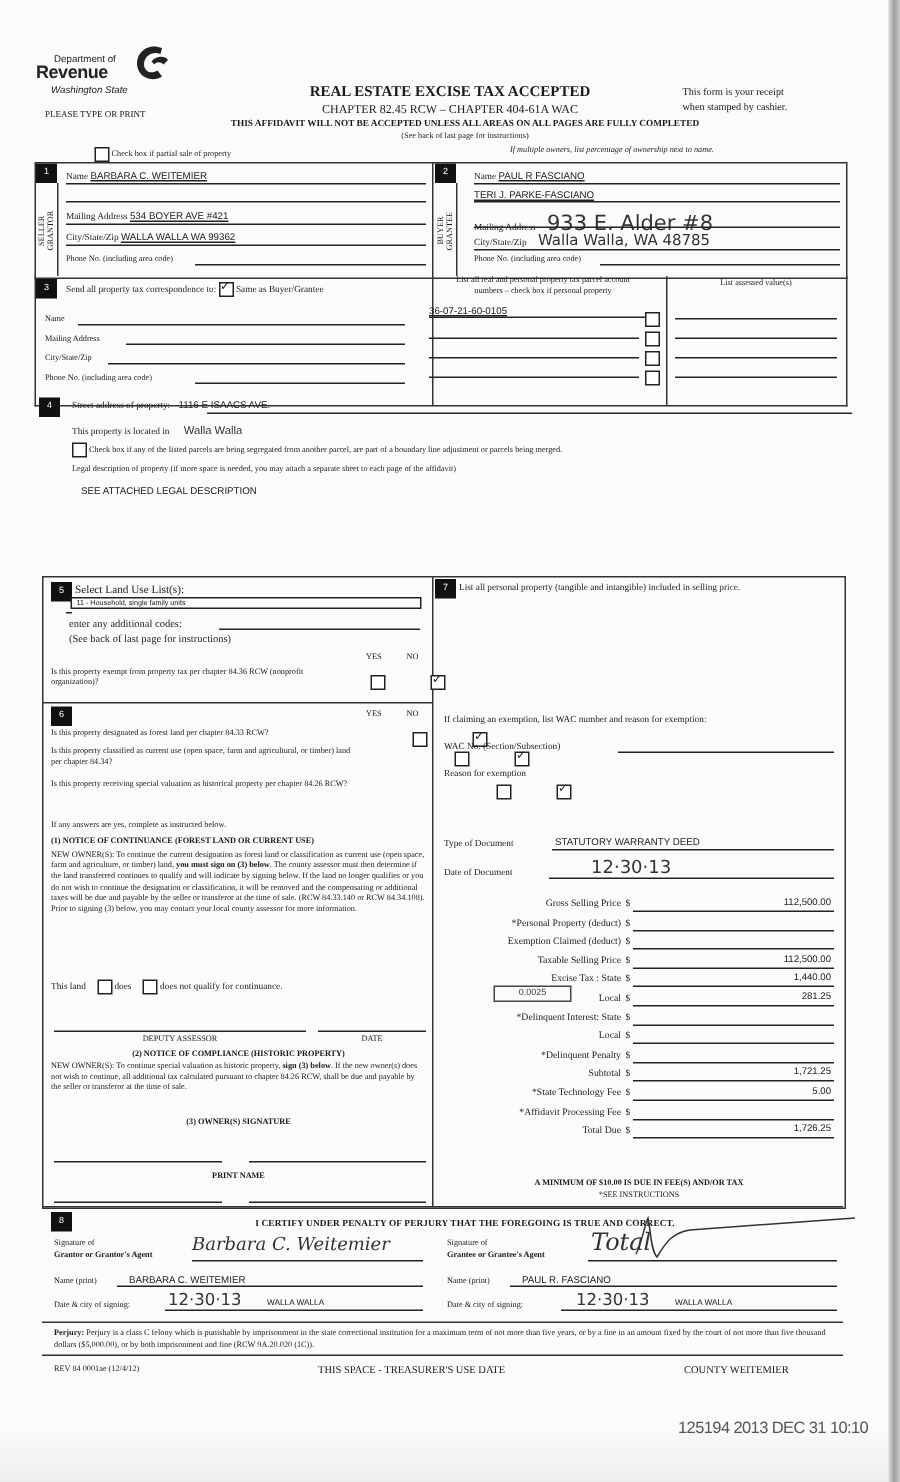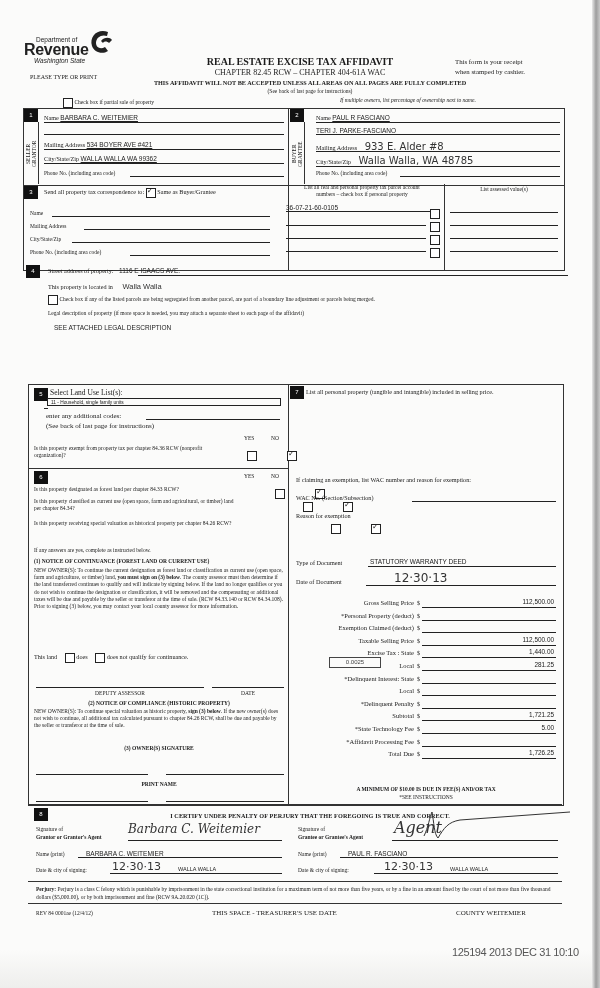--- a/index.html
+++ b/index.html
@@ -30,30 +30,30 @@
 <body>
 
 
 
 <div class="right-shadow"></div>
 <div class="bottom-shade"></div>
 
 
 <div class="abs" style="left:30px;top:28px;width:90px;height:40px;">
   <div class="abs sans" style="left:6px;top:8px;font-size:6.5px;color:#222;">Department of</div>
-  <div class="abs sans" style="left:-6px;top:13px;font-size:16px;font-weight:bold;color:#222;letter-spacing:-0.3px;">Revenue</div>
+  <div class="abs sans" style="left:-6px;top:13px;font-size:12px;font-weight:bold;color:#222;letter-spacing:-0.3px;">Revenue</div>
   <div class="abs sans" style="left:4px;top:29px;font-size:6.5px;font-style:italic;color:#222;">Washington State</div>
   <svg class="abs" style="left:58px;top:0px;" width="26" height="28" viewBox="0 0 26 28">
     <path d="M20 4 C10 0, 1 8, 4 18 C6 24, 14 27, 20 23 L17 19 C12 22, 8 19, 8 15 C8 9, 14 6, 19 8 Z" fill="#222"></path>
     <path d="M13 13 C16 9, 22 9, 24 12 L21 15 C19 13, 16 13, 15 15 Z" fill="#222"></path>
   </svg>
 </div>
 
 <div class="abs" style="left:30px;top:74px;font-size:6px;">PLEASE TYPE OR PRINT</div>
-<div class="abs" style="left:150px;top:56px;width:300px;text-align:center;font-size:10px;font-weight:bold;">REAL ESTATE EXCISE TAX AFFIDAVIT</div>
+<div class="abs" style="left:150px;top:56px;width:300px;text-align:center;font-size:10px;font-weight:bold;">REAL ESTATE EXCISE TAX ACCEPTED</div>
 <div class="abs" style="left:150px;top:68px;width:300px;text-align:center;font-size:8px;">CHAPTER 82.45 RCW – CHAPTER 404-61A WAC</div>
 <div class="abs" style="left:455px;top:58px;font-size:6.8px;">This form is your receipt</div>
 <div class="abs" style="left:455px;top:68px;font-size:6.8px;">when stamped by cashier.</div>
 <div class="abs" style="left:90px;top:79px;width:440px;text-align:center;font-size:6.2px;font-weight:bold;">THIS AFFIDAVIT WILL NOT BE ACCEPTED UNLESS ALL AREAS ON ALL PAGES ARE FULLY COMPLETED</div>
 <div class="abs" style="left:200px;top:88px;width:220px;text-align:center;font-size:5.5px;">(See back of last page for instructions)</div>
 <div class="abs" style="left:63px;top:98px;font-size:5.5px;">
   <span class="cb"></span>
   <span>Check box if partial sale of property</span>
 </div>
 <div class="abs" style="left:340px;top:97px;font-size:5.5px;font-style:italic;">If multiple owners, list percentage of ownership next to name.</div>
@@ -93,21 +93,21 @@
 </div>
 <div class="abs t6" style="left:316px;top:114px;width:240px;">
   <span>Name</span>
   <span class="fill" style="text-decoration:underline;">PAUL R FASCIANO</span>
 </div>
 <div class="abs line" style="left:316px;top:122px;width:244px;"></div>
 <div class="abs fill" style="left:316px;top:127px;text-decoration:underline;">TERI J. PARKE-FASCIANO</div>
 <div class="abs line" style="left:316px;top:134px;width:244px;"></div>
 <div class="abs t6" style="left:316px;top:141px;width:240px;">
   <span>Mailing Address</span>
-  <span class="hand" style="font-size:10px;margin-left:6px;">933 E. Alder #8</span>
+  <span class="hand" style="font-size:14px;margin-left:6px;">933 E. Alder #8</span>
 </div>
 <div class="abs line" style="left:316px;top:151px;width:244px;"></div>
 <div class="abs t6" style="left:316px;top:155px;width:240px;">
   <span>City/State/Zip</span>
   <span class="hand" style="font-size:10px;margin-left:6px;">Walla Walla, WA 48785</span>
 </div>
 <div class="abs line" style="left:316px;top:166px;width:244px;"></div>
 <div class="abs t5" style="left:316px;top:170px;">Phone No. (including area code)</div>
 <div class="abs line" style="left:400px;top:176px;width:160px;"></div>
 
@@ -315,21 +315,21 @@
 <div class="num" style="left:34px;top:808px;">8</div>
 <div class="abs t6" style="left:140px;top:812px;width:340px;text-align:center;font-weight:bold;letter-spacing:0.1px;">I CERTIFY UNDER PENALTY OF PERJURY THAT THE FOREGOING IS TRUE AND CORRECT.</div>
 
 <div class="abs t5" style="left:36px;top:826px;">Signature of</div>
 <div class="abs t5" style="left:36px;top:834px;font-weight:bold;">Grantor or Grantor's Agent</div>
 <div class="abs" style="left:128px;top:822px;font-family:'DejaVu Serif',serif;font-style:italic;font-size:12px;color:#333;">Barbara C. Weitemier</div>
 <div class="abs line" style="left:128px;top:840px;width:154px;"></div>
 
 <div class="abs t5" style="left:298px;top:826px;">Signature of</div>
 <div class="abs t5" style="left:298px;top:834px;font-weight:bold;">Grantee or Grantee's Agent</div>
-<div class="abs" style="left:394px;top:818px;font-family:'DejaVu Serif',serif;font-style:italic;font-size:16px;color:#333;">Agent</div>
+<div class="abs" style="left:394px;top:818px;font-family:'DejaVu Serif',serif;font-style:italic;font-size:16px;color:#333;">Total</div>
 <svg class="abs" style="left:420px;top:808px;" width="160" height="36" viewBox="0 0 160 36">
   <path d="M4 28 C8 20, 10 8, 12 4 C14 14, 14 26, 18 30 C24 20, 28 14, 40 12 L150 4" stroke="#333" stroke-width="1" fill="none"></path>
 </svg>
 <div class="abs line" style="left:392px;top:840px;width:166px;"></div>
 
 <div class="abs t5" style="left:36px;top:851px;">Name (print)</div>
 <div class="abs fill" style="left:86px;top:850px;">BARBARA C. WEITEMIER</div>
 <div class="abs line" style="left:78px;top:857px;width:204px;"></div>
 <div class="abs t5" style="left:298px;top:851px;">Name (print)</div>
 <div class="abs fill" style="left:348px;top:850px;">PAUL R. FASCIANO</div>

